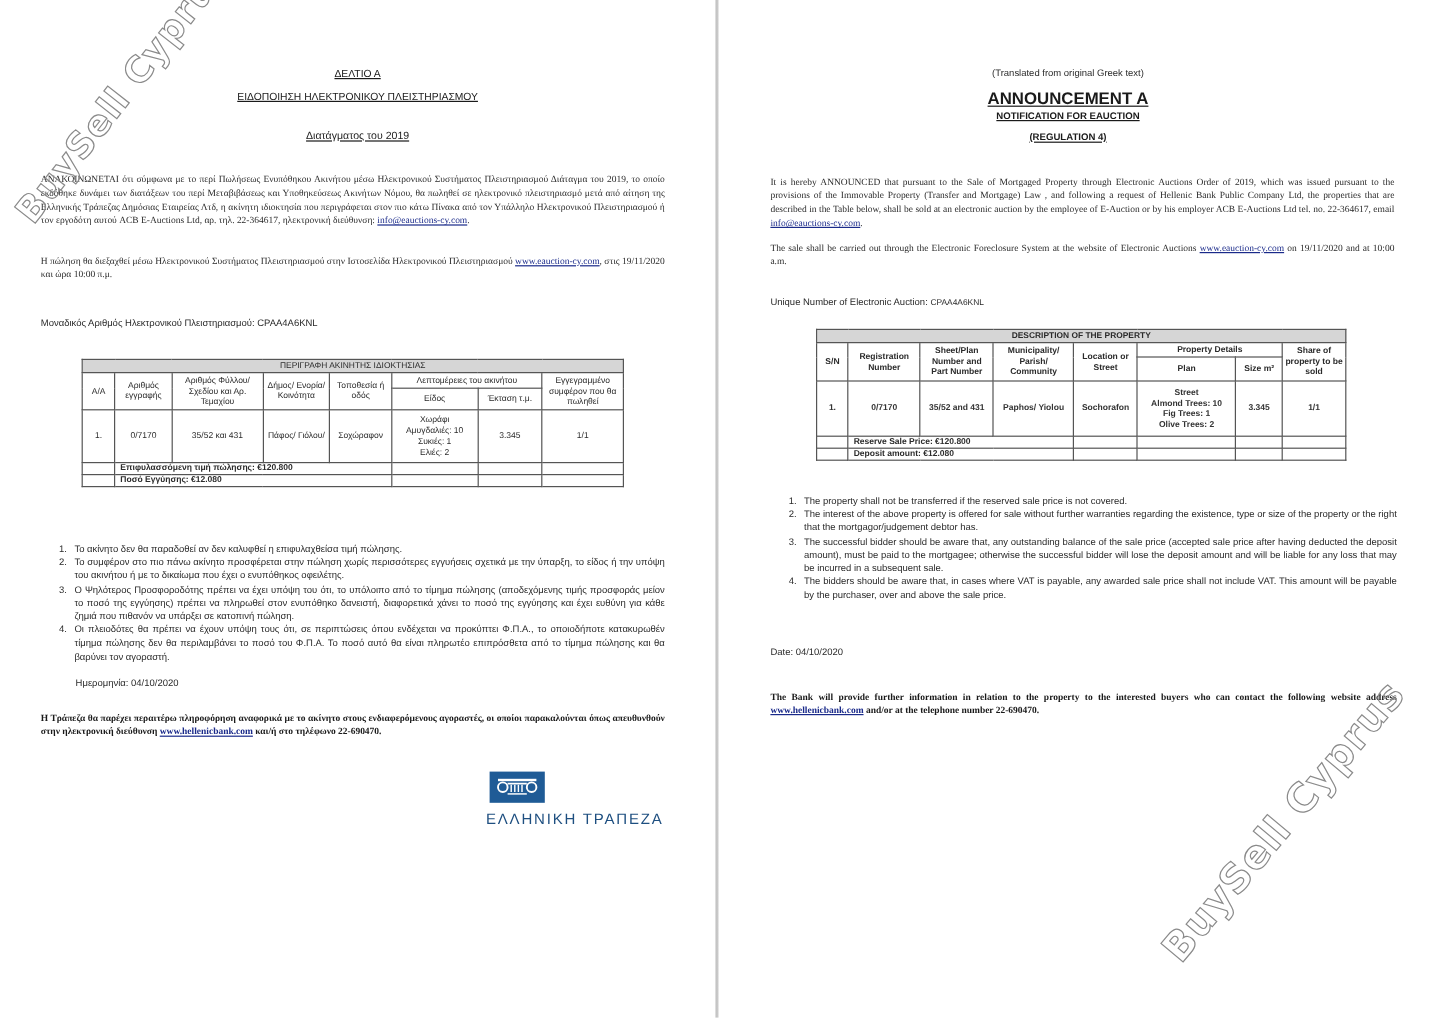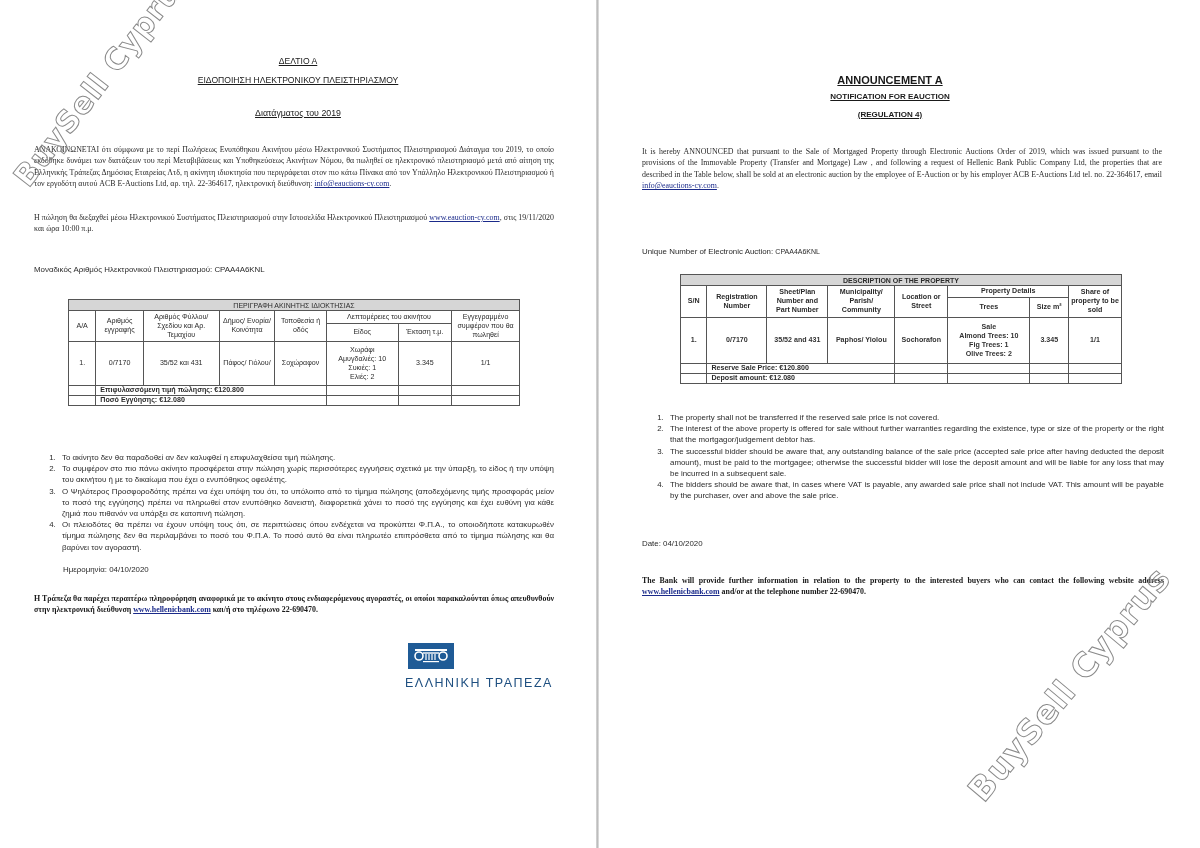--- a/index.html
+++ b/index.html
@@ -131,55 +131,57 @@
     <div class="logo-text" style="letter-spacing:1.5px;font-size:12.5px;">ΕΛΛΗΝΙΚΗ ΤΡΑΠΕΖΑ</div>
   </div>
 
   <div class="wm" style="left:34px;top:158px;transform:rotate(-52deg);">BuySell Cyprus</div>
 </div>
 
 <div class="divider"></div>
 
 <div class="page" id="page-right">
 
-  <div class="abs center title title-b" style="left:0;width:580px;top:74px;font-size:11px;">ANNOUNCEMENT A</div>
+  <div class="abs center" style="left:0;width:580px;top:56px;font-size:7.9px;color:#2a2a2a;">(Translated from original Greek text)</div>
+  <div class="abs center title title-b" style="left:0;width:580px;top:74px;font-size:14px;">ANNOUNCEMENT A</div>
   <div class="abs center title title-b" style="left:0;width:580px;top:92px;font-size:8px;">NOTIFICATION FOR EAUCTION</div>
   <div class="abs center title title-b" style="left:0;width:580px;top:110px;font-size:8px;">(REGULATION 4)</div>
 
   <div class="abs para" style="left:42px;width:520px;top:146px;"><span>It is hereby ANNOUNCED that pursuant to the Sale of Mortgaged Property through Electronic Auctions Order of 2019, which was issued pursuant to the provisions of the  Immovable Property (Transfer and Mortgage) Law , and  following a request of Hellenic Bank Public Company Ltd, the properties that are described in the Table below, shall be sold at an electronic auction by the employee of E-Auction or by his employer ACB E-Auctions Ltd tel. no. 22-364617, email </span><a class="link">info@eauctions-cy.com</a><span>.</span></div>
 
+  <div class="abs para" style="left:42px;width:520px;top:201px;"><span>The sale shall be carried out through the Electronic Foreclosure System at the website of Electronic Auctions </span><a class="link">www.eauction-cy.com</a><span>  on 19/11/2020 and at 10:00 a.m.</span></div>
 
   <div class="abs plain" style="left:42px;top:247px;"><span>Unique Number of Electronic Auction: </span><span style="font-size:7px;">CPAA4A6KNL</span></div>
 
   <table class="prop en" style="left:80px;top:274px;width:442px;">
     <tbody>
         <tr>
           <th class="cap" colspan="9">DESCRIPTION OF THE PROPERTY</th>
         </tr>
     <tr style="height:12px;">
       <th rowspan="2" style="width:21px;">S/N</th>
       <th rowspan="2" style="width:54px;">Registration Number</th>
       <th rowspan="2" style="width:55px;">Sheet/Plan Number and Part Number</th>
       <th rowspan="2" style="width:61px;">Municipality/ Parish/ Community</th>
       <th rowspan="2" style="width:47px;">Location or Street</th>
       <th colspan="2">Property Details</th>
       <th rowspan="2" style="width:47px;">Share of property to be sold</th>
     </tr>
     <tr style="height:20px;">
-      <th style="width:76px;">Trees</th>
+      <th style="width:76px;">Plan</th>
       <th style="width:33px;">Size m²</th>
     </tr>
     <tr style="height:46px;">
       <td class="data">1.</td>
       <td class="data">0/7170</td>
       <td class="data">35/52 and 431</td>
       <td class="data">Paphos/ Yiolou</td>
       <td class="data">Sochorafon</td>
       <td class="data">
-        <div>Sale</div>
+        <div>Street</div>
         <div>Almond Trees: 10</div>
         <div>Fig Trees: 1</div>
         <div>Olive Trees: 2</div>
       </td>
       <td class="data">3.345</td>
       <td class="data">1/1</td>
     </tr>
     <tr>
       <td></td>
           <td class="sum" colspan="3">Reserve Sale Price: €120.800</td>

